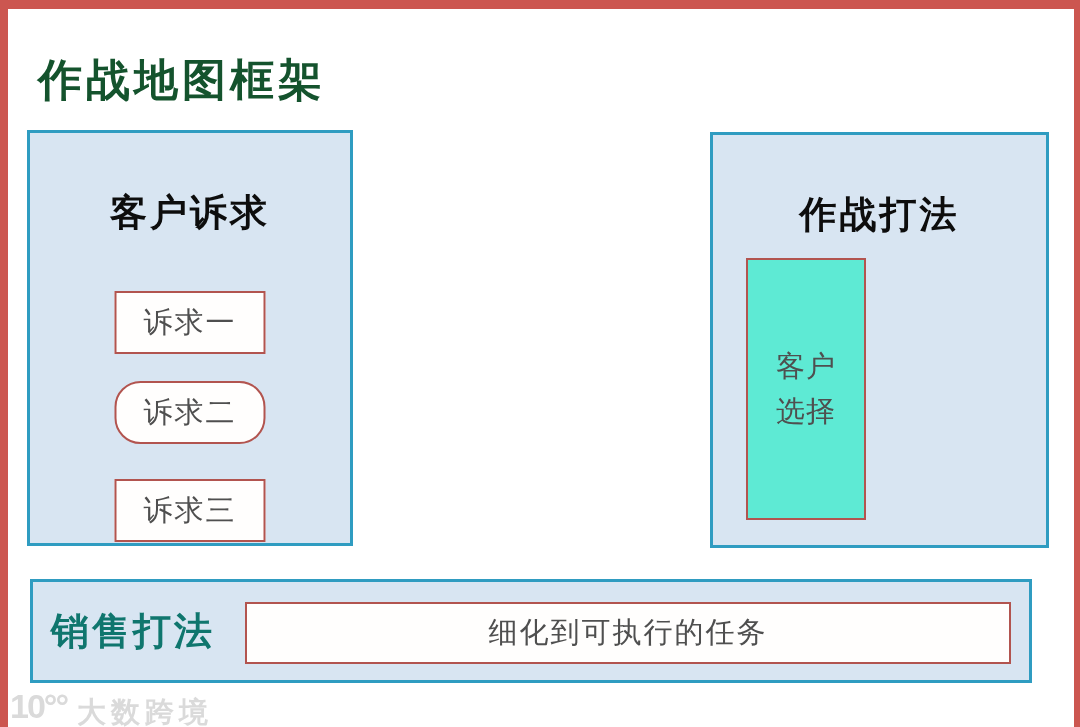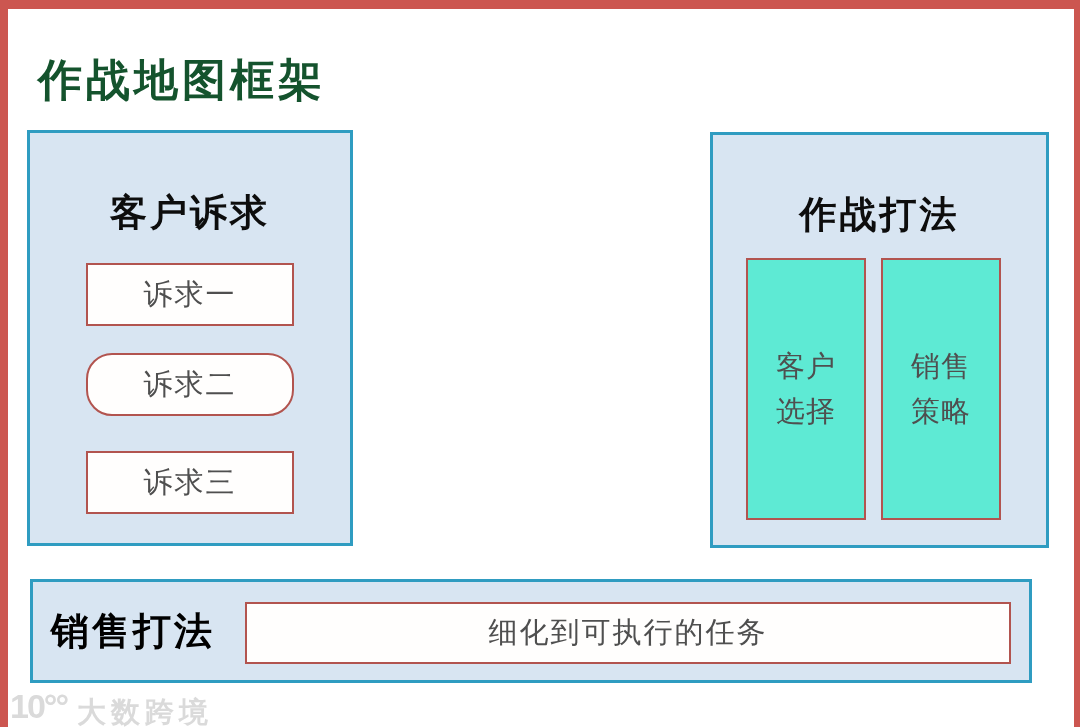--- a/index.html
+++ b/index.html
@@ -46,30 +46,31 @@
     font-size: 37px;
     font-weight: 900;
     letter-spacing: 3px;
     color: #0d0d0d;
   }
 
   .small-box {
     position: absolute;
     left: 50%;
     transform: translateX(-50%);
-    width: 208px;
+    width: 151px;
     height: 63px;
     background: #fffefd;
     border: 2px solid #b2544f;
     display: flex;
     align-items: center;
     justify-content: center;
     font-size: 29px;
     letter-spacing: 2px;
     color: #4f4f4f;
+    margin-top: 28px;
   }
   .small-box.row-1 { top: 130px; }
   .small-box.row-2 { top: 220px; border-radius: 26px; }
   .small-box.row-3 { top: 318px; }
 
   .tall-box {
     position: absolute;
     top: 123px;
     width: 120px;
     height: 262px;
@@ -98,21 +99,21 @@
     border: 3px solid #2f9cc1;
   }
   .bottom-label {
     position: absolute;
     left: 18px;
     top: 50%;
     transform: translateY(-50%);
     font-size: 38px;
     font-weight: 900;
     letter-spacing: 3px;
-    color: #000000;
+    color: #0f766e;
   }
   .bottom-box {
     position: absolute;
     left: 212px;
     top: 20px;
     width: 766px;
     height: 62px;
     background: #fffefd;
     border: 2px solid #b2544f;
     display: flex;
@@ -168,22 +169,20 @@
     <div class="small-box row-1">诉求一</div>
     <div class="small-box row-2">诉求二</div>
     <div class="small-box row-3">诉求三</div>
   </div>
 
 
   <div class="panel panel-3">
     <div class="panel-header">作战打法</div>
     <div class="tall-box pos-1">客户
 选择</div>
-    <div class="tall-box pos-2">销售
-策略</div>
   </div>
 
   <div class="bottom-panel">
     <div class="bottom-label">销售打法</div>
     <div class="bottom-box">细化到可执行的任务</div>
   </div>
 
   <div class="wm-glow"></div>
   <div class="watermark">
     <span class="wm-icon">10°°</span>

